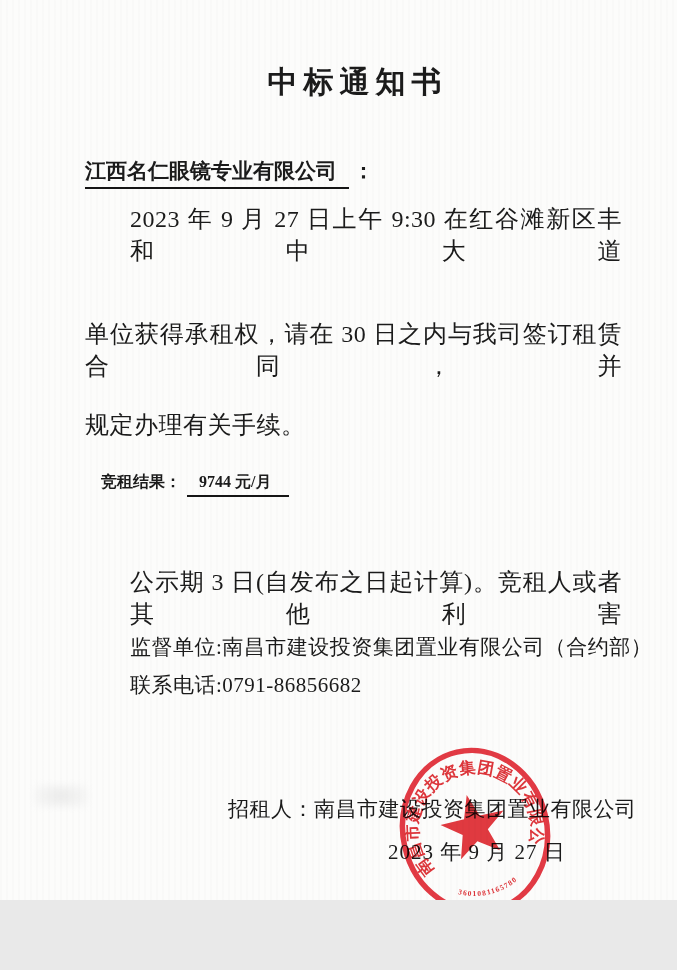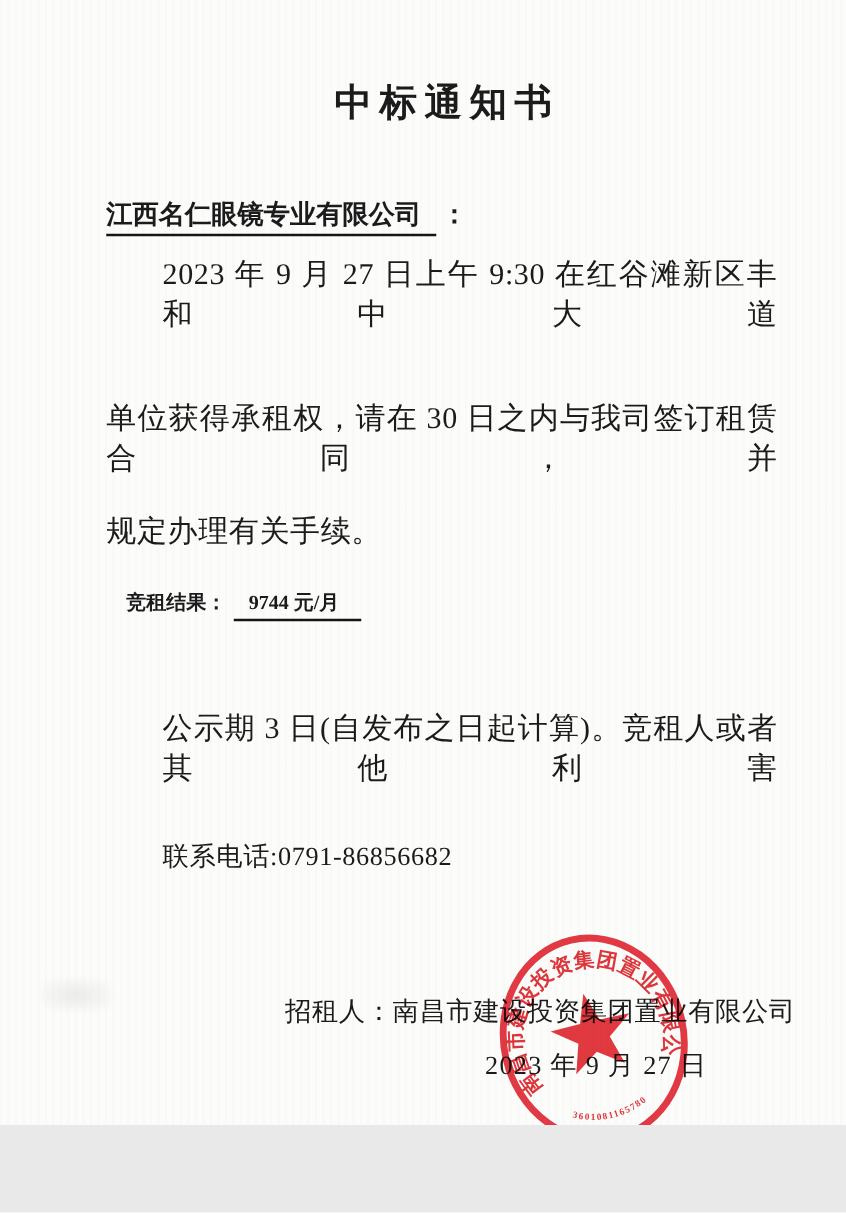--- a/index.html
+++ b/index.html
@@ -75,20 +75,21 @@
 
   <div class="body-line just l4">单位获得承租权，请在 30 日之内与我司签订租赁合同，并</div>
   <div class="body-line l6">规定办理有关手续。</div>
 
   <div class="result-line">
     <span>竞租结果：</span><span class="result-value">9744 元/月</span>
   </div>
 
   <div class="body-line just indent n1">公示期 3 日(自发布之日起计算)。竞租人或者其他利害</div>
 
+  <div class="sup-line s1">监督单位:南昌市建设投资集团置业有限公司（合约部）</div>
   <div class="sup-line s2">联系电话:0791-86856682</div>
 
   <div class="lessor-line">招租人：南昌市建设投资集团置业有限公司</div>
   <div class="date-line">2023 年 9 月 27 日</div>
 
   <svg class="seal" viewBox="0 0 164 178" width="164" height="178" preserveAspectRatio="none">
     <defs>
       <path id="sealCompanyPath" d="M 33.7 118.2 A 57 57 0 1 1 130.3 118.2" fill="none"></path>
       <path id="sealCodePath" d="M 31.4 130.4 A 66 66 0 0 0 132.6 130.4" fill="none"></path>
     </defs>

